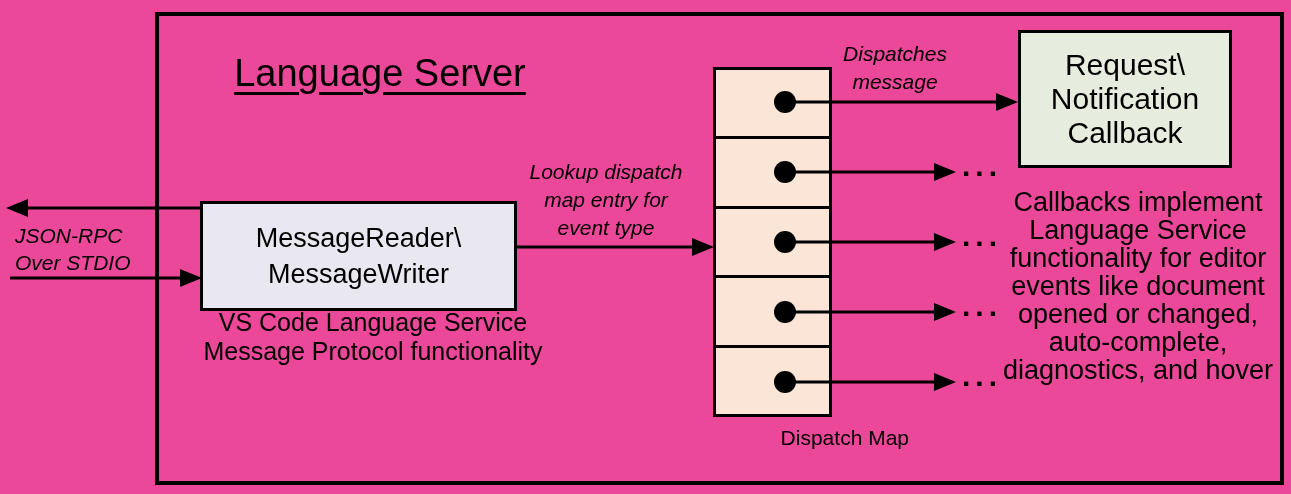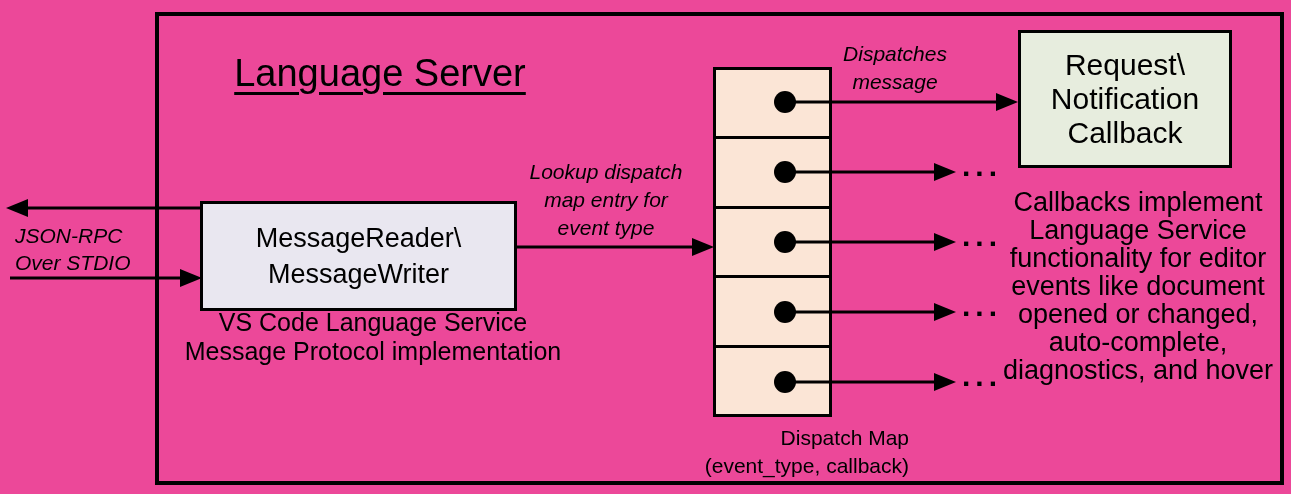--- a/index.html
+++ b/index.html
@@ -110,39 +110,38 @@
     <div>JSON-RPC</div>
     <div>Over STDIO</div>
   </div>
 
   <div class="abs msg-box">
     <div>MessageReader\</div>
     <div>MessageWriter</div>
   </div>
   <div class="abs msg-caption">
     <div>VS Code Language Service</div>
-    <div>Message Protocol implementation</div>
+    <div>Message Protocol functionality</div>
   </div>
 
   <div class="abs lookup-label">
     <div>Lookup dispatch</div>
     <div>map entry for</div>
     <div>event type</div>
   </div>
 
   <div class="abs dispatch-col">
     <div class="dispatch-cell"></div>
     <div class="dispatch-cell"></div>
     <div class="dispatch-cell"></div>
     <div class="dispatch-cell"></div>
     <div class="dispatch-cell"></div>
   </div>
   <div class="abs dispatch-label">
     <div>Dispatch Map</div>
-    <div>(event_type, callback)</div>
   </div>
 
   <div class="abs dispatches-label">
     <div>Dispatches</div>
     <div>message</div>
   </div>
 
   <div class="abs callback-box">
     <div>Request\</div>
     <div>Notification</div>

